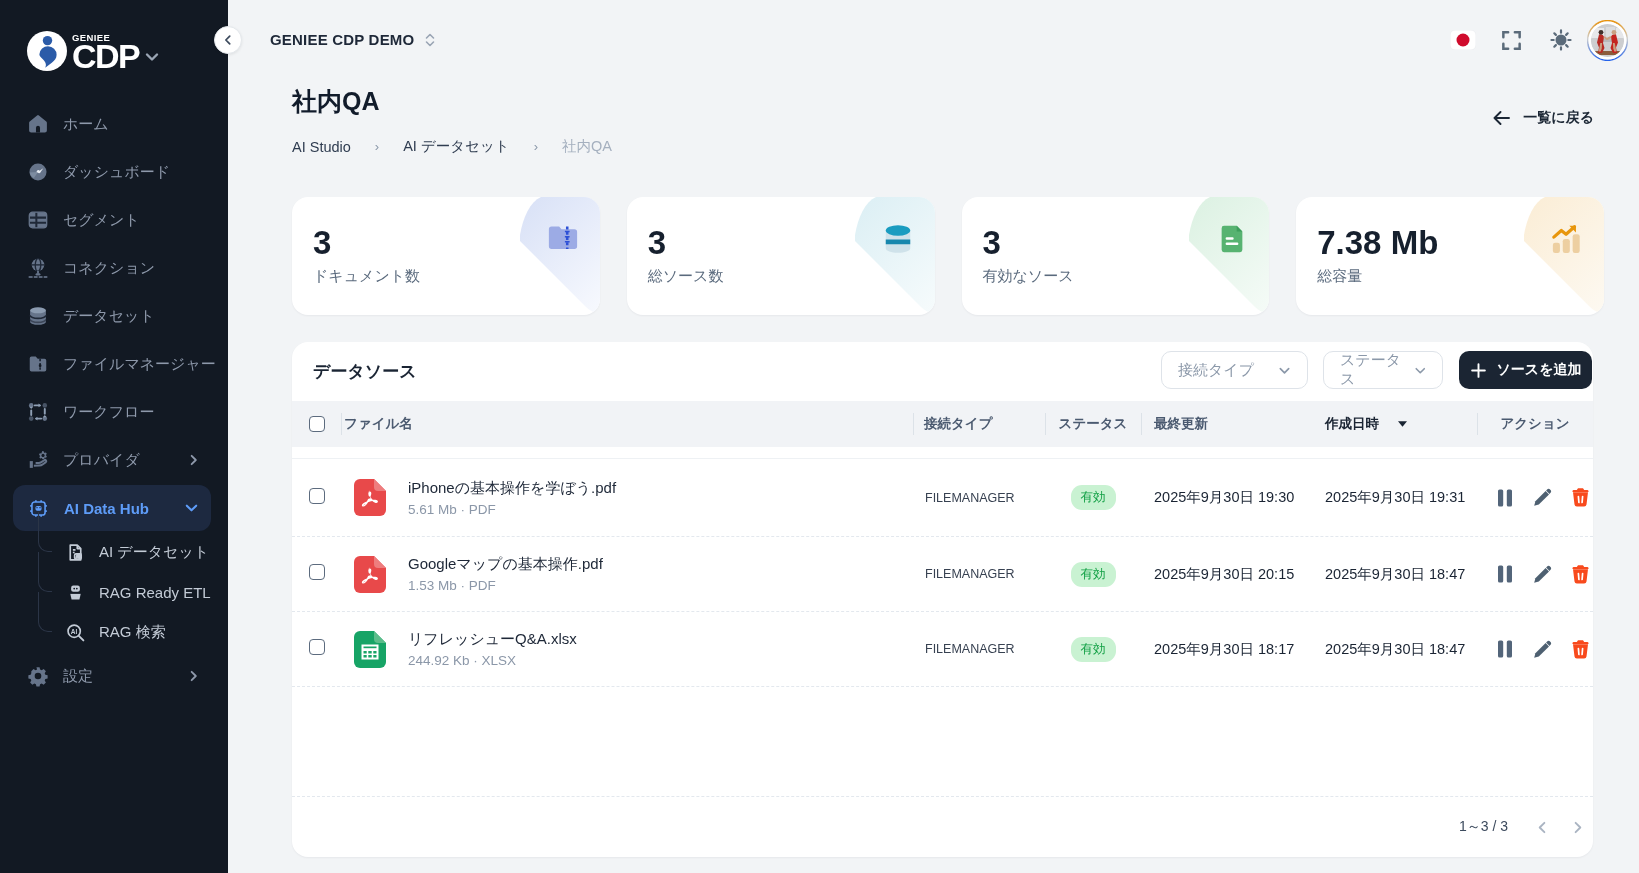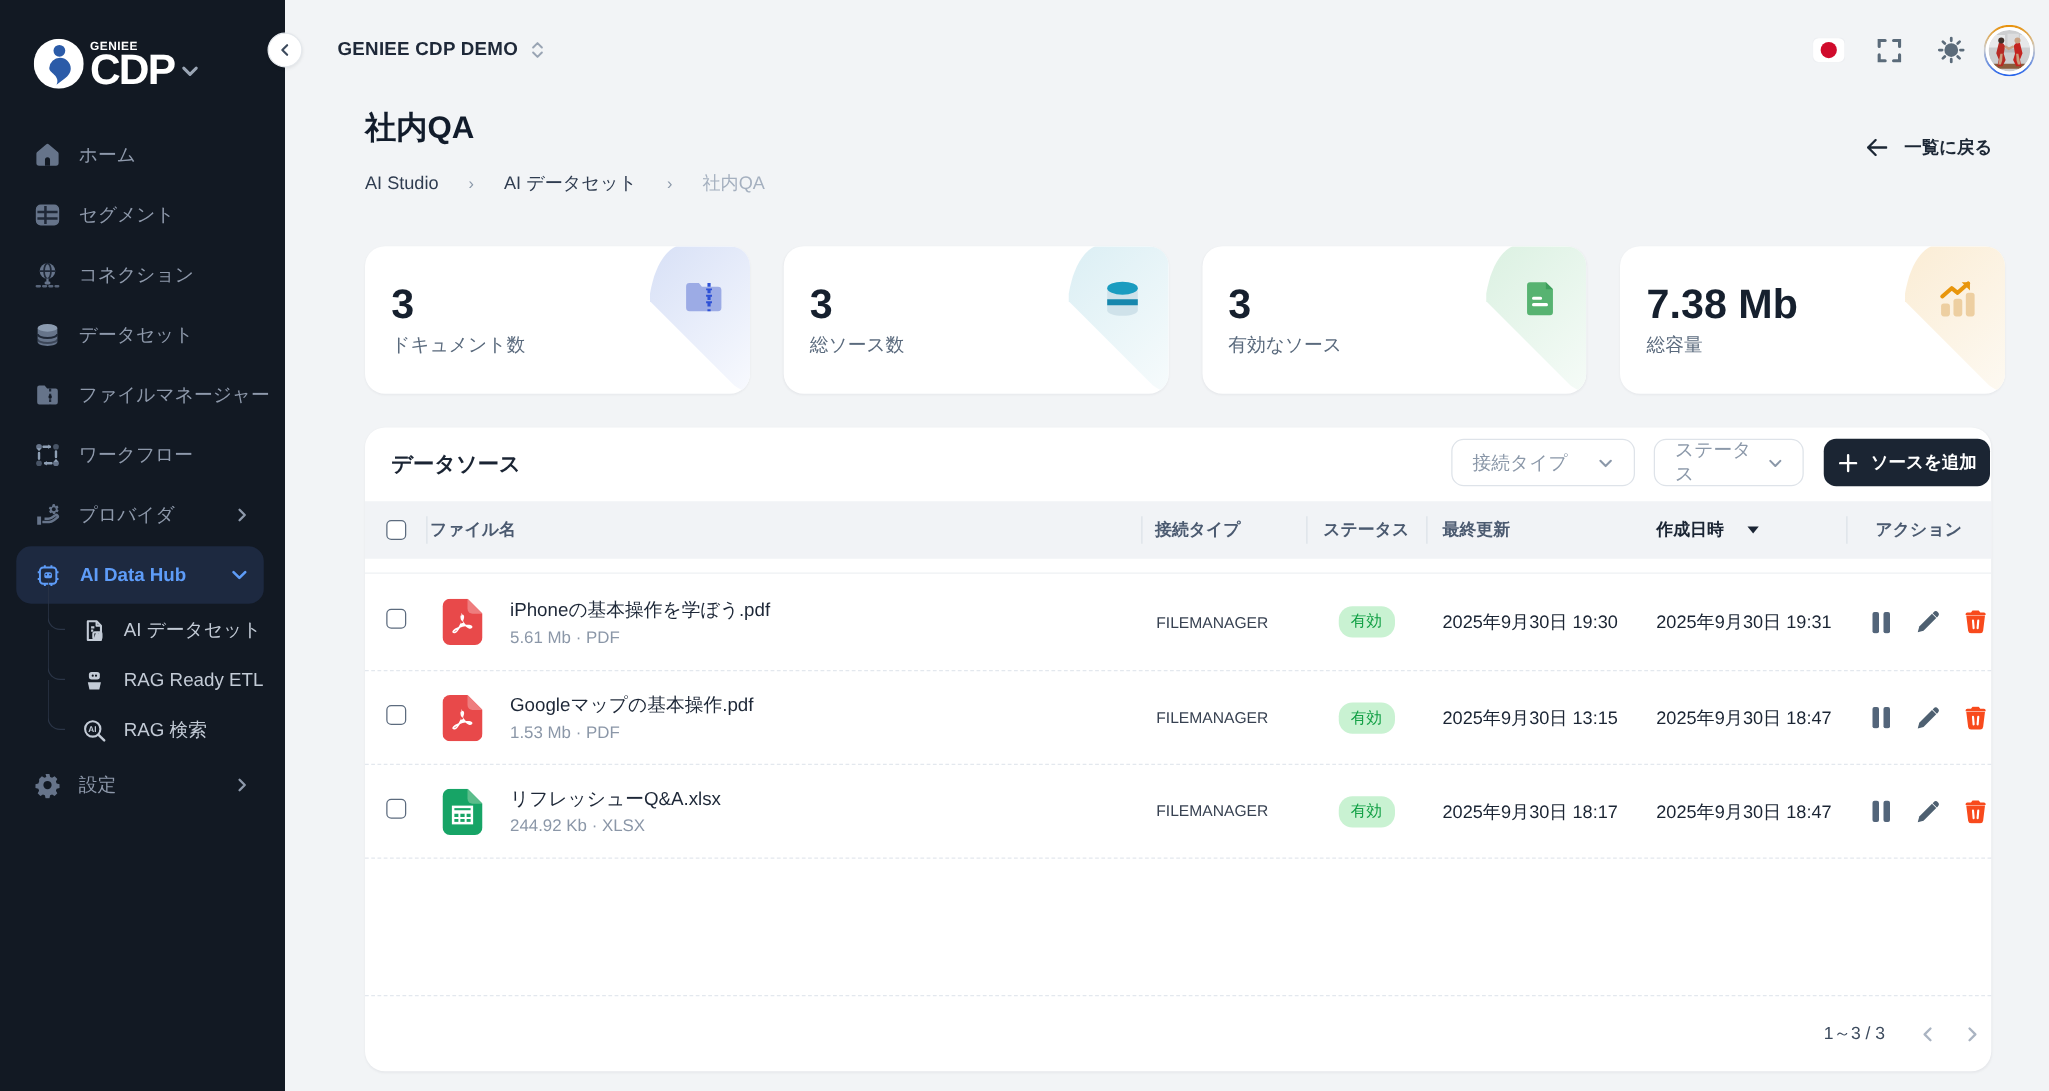--- a/index.html
+++ b/index.html
@@ -86,20 +86,25 @@
       </div>
     <svg class="logo-chev" width="16" height="16" viewBox="0 0 16 16">
         <path d="M3 5.5l5 5 5-5" stroke="#9aa5b4" stroke-width="2.4" fill="none" stroke-linecap="round" stroke-linejoin="round"></path>
       </svg>
   </div>
   <div class="nav">
     <div class="nav-item"><svg class="ic" viewBox="0 0 24 24">
           <path d="M11 2.6a1.6 1.6 0 012 0l8 6.8a2 2 0 01.7 1.5V19a2.3 2.3 0 01-2.3 2.3H4.6A2.3 2.3 0 012.3 19v-8.1a2 2 0 01.7-1.5z" fill="#66748a"></path>
           <path d="M9.8 21.3v-5.2a2.2 2.2 0 014.4 0v5.2z" fill="#121923"></path>
         </svg>ホーム</div>
+    <div class="nav-item"><svg class="ic" viewBox="0 0 24 24">
+          <circle cx="12" cy="12" r="9.3" fill="#66748a"></circle>
+          <path d="M12 12L7.5 18.5A9.3 9.3 0 012.7 12.5z" fill="#8fa0b5" opacity=".55"></path>
+          <path d="M11.1 13.2a1.9 1.9 0 112.7-2.7l3.9-2.6-2.6 3.9a1.9 1.9 0 01-4-1.4z" fill="#e8edf3"></path>
+        </svg>ダッシュボード</div>
     <div class="nav-item"><svg class="ic" viewBox="0 0 24 24">
           <rect x="2.5" y="3.5" width="19" height="17" rx="3.6" fill="#66748a"></rect>
           <g stroke="#1f2837" stroke-width="2.2">
             <path d="M2.5 9.4h19M2.5 15h19M10.2 3.5v17"></path>
           </g>
           <rect x="2.5" y="3.5" width="19" height="17" rx="3.6" fill="none" stroke="#66748a" stroke-width="1.4"></rect>
         </svg>セグメント</div>
     <div class="nav-item"><svg class="ic" viewBox="0 0 24 24">
           <circle cx="12" cy="8.6" r="6.8" fill="#66748a"></circle>
           <g stroke="#1f2837" stroke-width="1.5" fill="none">
@@ -404,21 +409,21 @@
                 <path d="M10.2 27.3c-.8-.8-.2-2 1.2-3 1-.8 2.4-1.5 3.6-1.9 1-1.6 1.9-3.5 2.4-5-.5-1.1-.8-2.3-.8-3.2 0-1.3.6-2.2 1.6-2.2s1.5.8 1.5 2c0 1-.4 2.3-.9 3.5.6 1.2 1.5 2.4 2.4 3.2 1.3-.2 2.7-.2 3.7.1 1.4.4 2 1.3 1.6 2.2-.4.9-1.6 1.1-2.9.7-1-.3-2-1-2.9-1.8-1.5.2-3.1.7-4.4 1.3-.7 1.2-1.6 2.4-2.4 3.2-1.3 1.2-2.9 1.7-3.7.9zm3.6-2.5c-1.3.6-2.2 1.3-2.4 1.7.5 0 1.5-.6 2.4-1.7zm4-8.2c-.4 1-.9 2.1-1.5 3.2.9-.4 1.9-.7 2.8-.9-.5-.7-.9-1.5-1.3-2.3zm-.5-3.3c.2-.6.3-1.2.3-1.7 0-.4-.1-.7-.2-.7-.2 0-.4 1-.1 2.4z" fill="#fff"></path>
               </g>
             </svg>
           <div class="fmeta">
               <div class="fname">Googleマップの基本操作.pdf</div>
               <div class="fsub">1.53 Mb · PDF</div>
             </div>
         </div>
         <div class="tc conn" style="width:132px;padding-left:12px">FILEMANAGER</div>
         <div class="tc" style="width:96px;text-align:center"><span class="pill">有効</span></div>
-        <div class="tc dt" style="width:176px;padding-left:13px">2025年9月30日 13:15</div>
+        <div class="tc dt" style="width:176px;padding-left:13px">2025年9月30日 20:15</div>
         <div class="tc dt" style="width:160px;padding-left:8px">2025年9月30日 18:47</div>
         <div class="tc" style="width:116px">
             <div class="acts">
           <svg width="16" height="18" viewBox="0 0 16 18">
                 <rect x="1" y="0.5" width="5.2" height="17" rx="1.6" fill="#53657a"></rect>
                 <rect x="9.8" y="0.5" width="5.2" height="17" rx="1.6" fill="#53657a"></rect>
               </svg>
           <svg width="19" height="19" viewBox="0 0 19 19">
                 <path d="M1.2 17.8l1.2-4.6L12.6 3l3.4 3.4L5.8 16.6z" fill="#4e6071"></path>
                 <path d="M13.9 1.7a2.4 2.4 0 013.4 0 2.4 2.4 0 010 3.4l-.8.8-3.4-3.4z" fill="#4e6071"></path>

